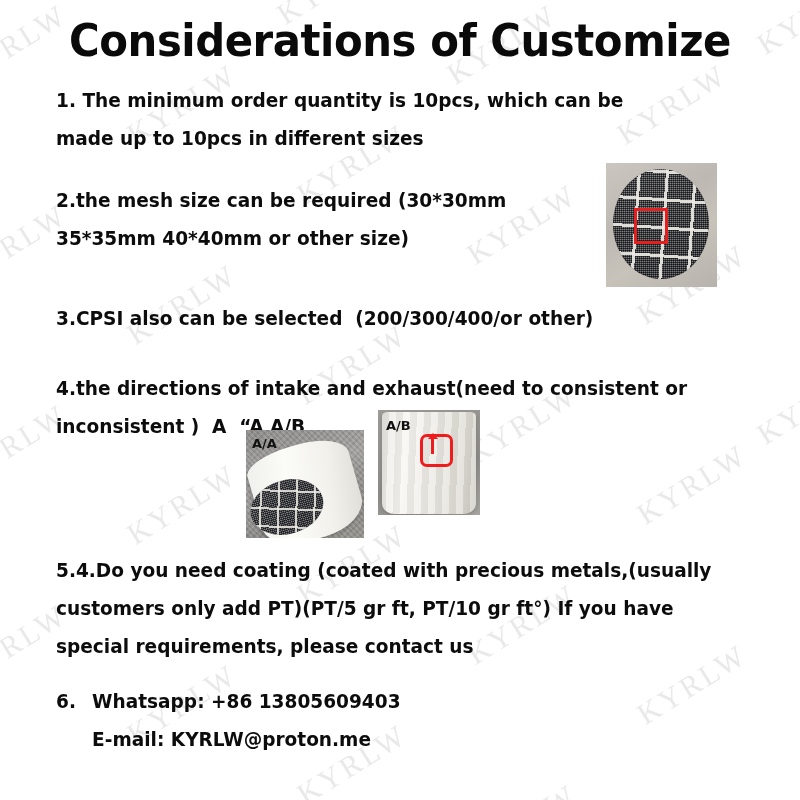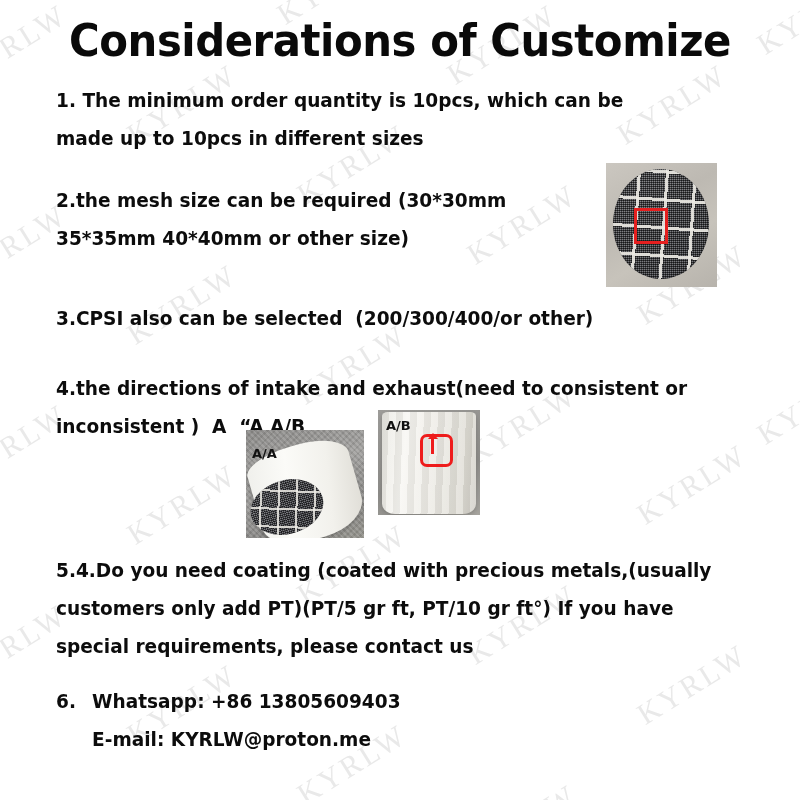--- a/index.html
+++ b/index.html
@@ -167,21 +167,21 @@
       linear-gradient(150deg, #63646a 0%, #55565c 60%, #4c4d52 100%);
     overflow: hidden;
   }
   #photo-aa .face::after {
     content: "";
     position: absolute; inset: 0;
     background:
       repeating-linear-gradient(18deg, transparent 0 16px, rgba(238,236,230,.85) 16px 18px),
       repeating-linear-gradient(108deg, transparent 0 16px, rgba(238,236,230,.85) 16px 18px);
   }
-  #photo-aa .label { left: 6px; top: 6px; margin-top: 10px; }
+  #photo-aa .label { left: 6px; top: 6px; }
 
   
   #photo-ab {
     left: 378px; top: 410px; width: 102px; height: 105px;
     background: linear-gradient(160deg, #9d9c99 0%, #8d8c89 60%, #a6a49e 100%);
   }
   #photo-ab .body {
     position: absolute;
     left: 4px; top: 2px; width: 94px; height: 102px;
     background:

